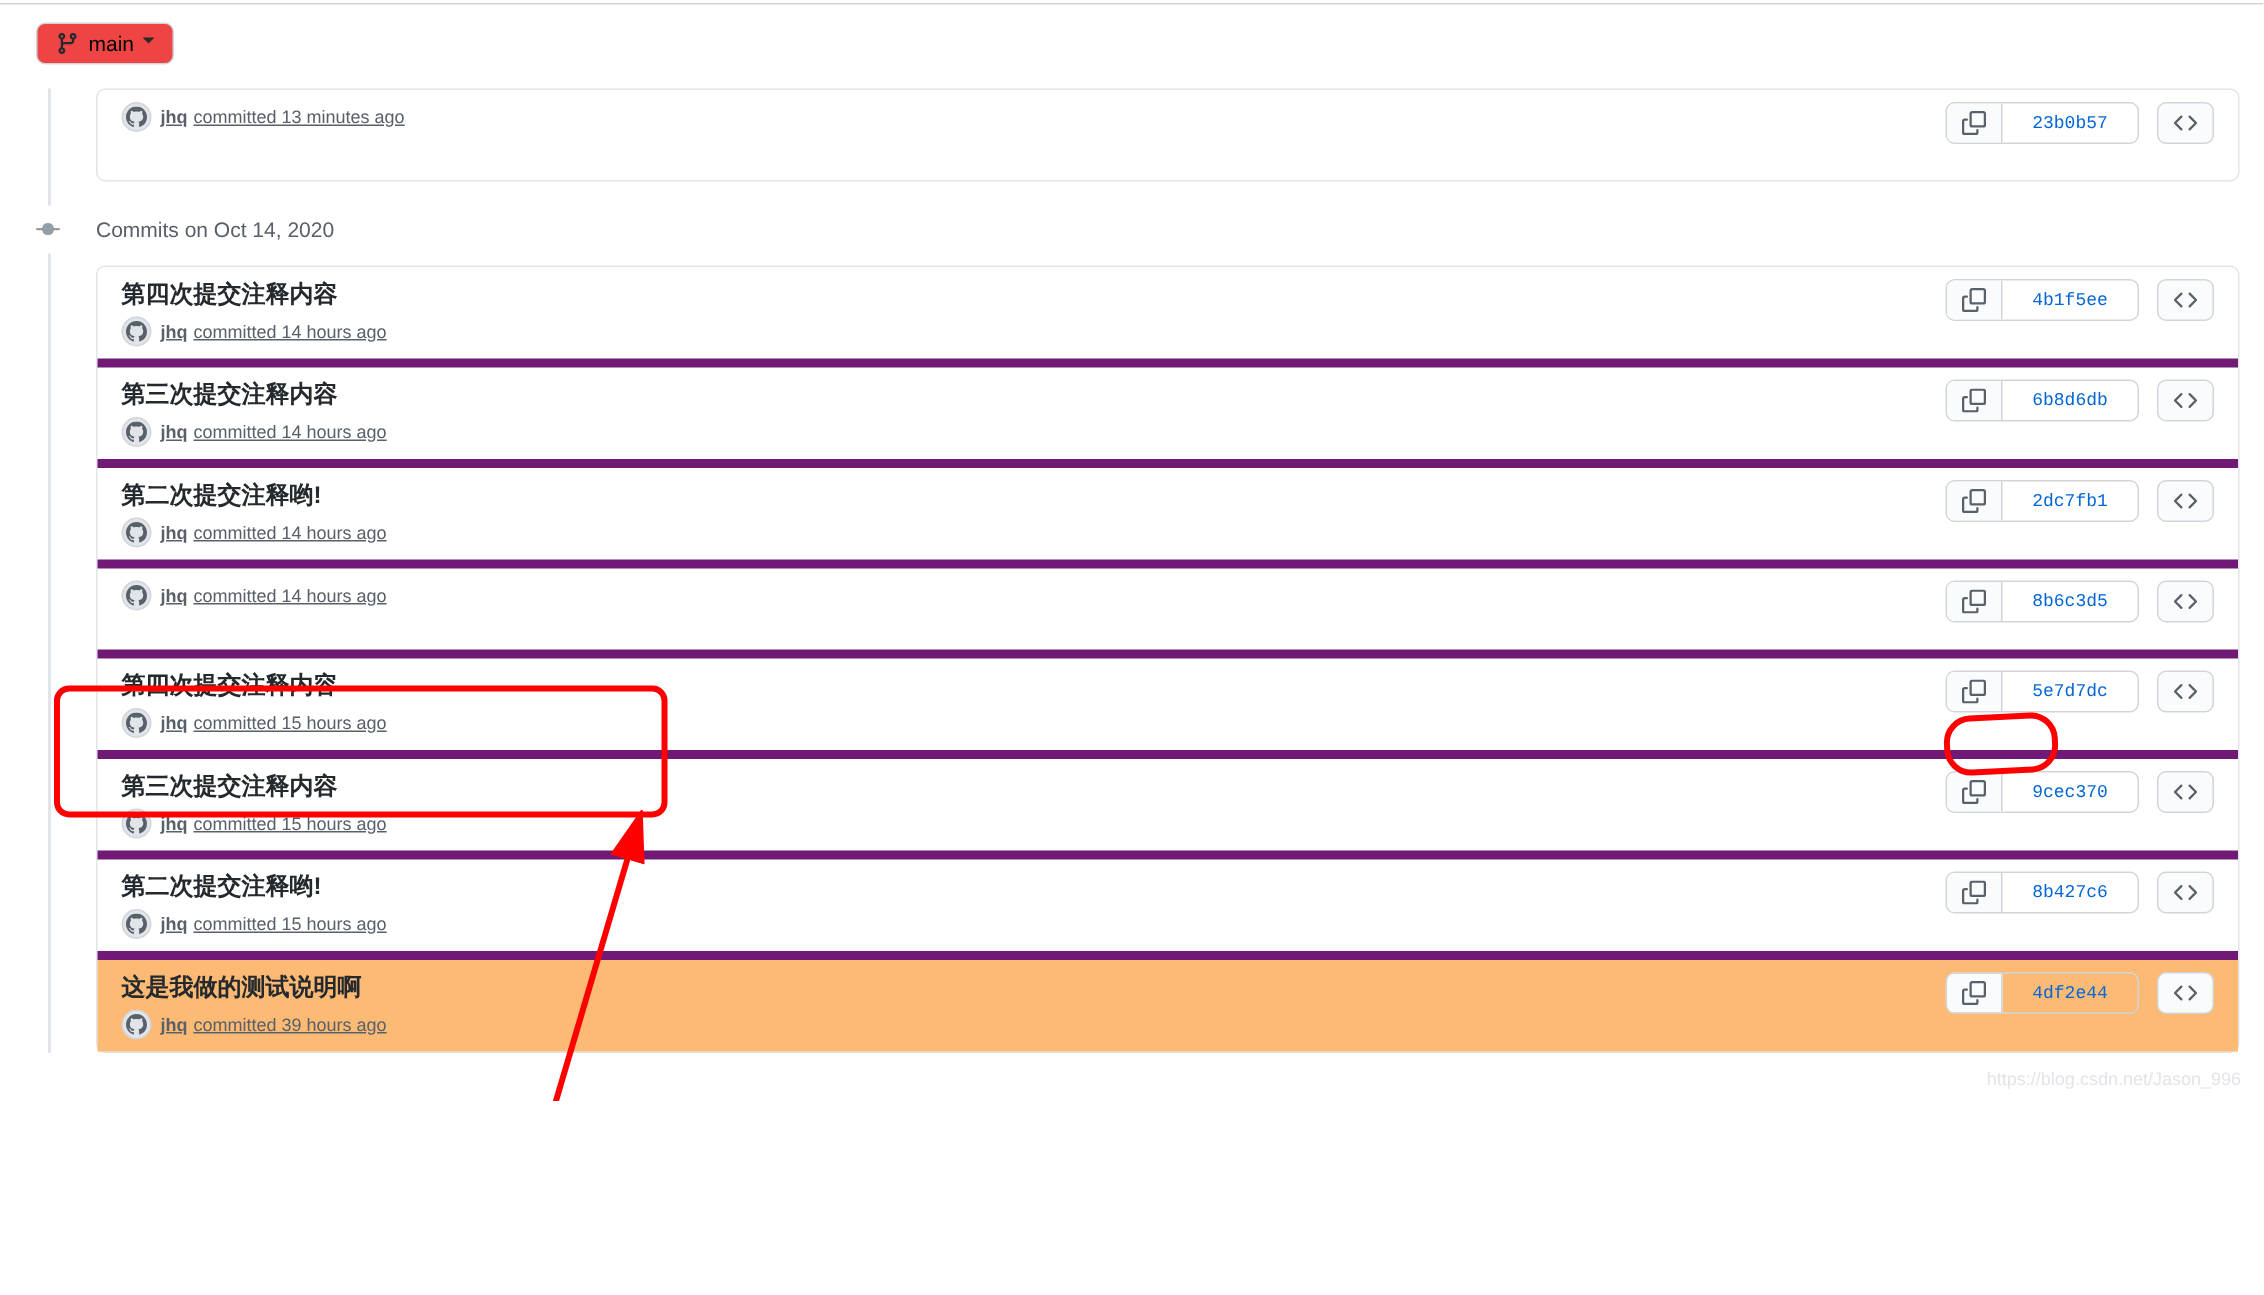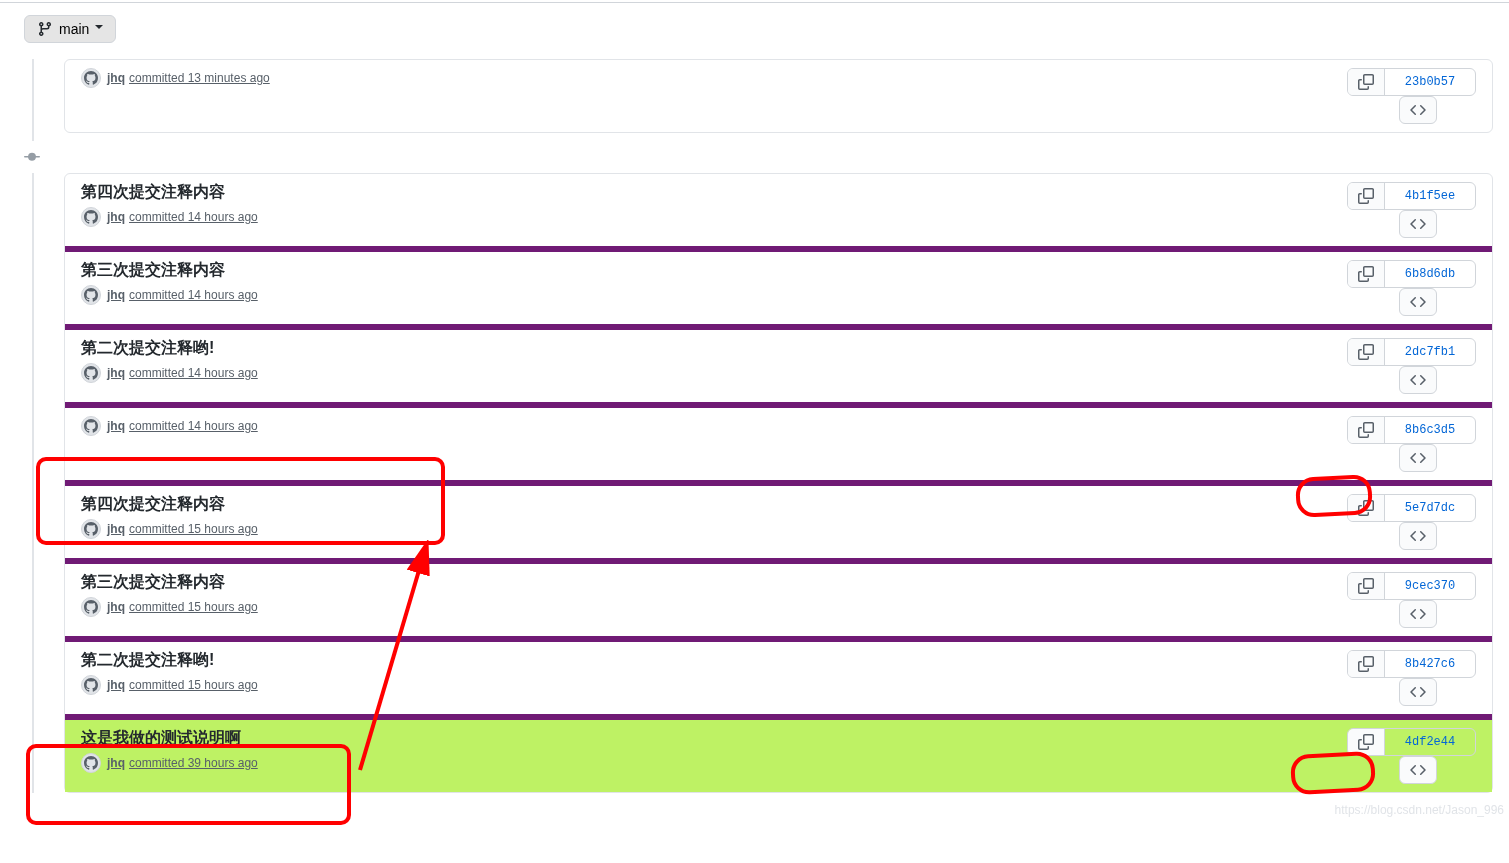--- a/index.html
+++ b/index.html
@@ -1,45 +1,45 @@
 <!DOCTYPE html>
 <html><head>
 <meta charset="utf-8">
 <style>
 * { margin:0; padding:0; box-sizing:border-box; }
 body { font-family:-apple-system,BlinkMacSystemFont,"Segoe UI",Helvetica,Arial,sans-serif; color:#24292e; background:#fff; font-size:14px; width:1509px; position:relative; }
 .topbar { border-bottom:1px solid #d1d5da; height:3px; }
 .content { padding:12px 16px 16px 24px; }
-.branch-btn { display:inline-flex; align-items:center; border:1px solid #d1d5da; border-radius:6px; padding:5px 12px; font-size:14px; font-weight:500; background:#e5e5e5; cursor:pointer; margin-bottom:16px; }
+.branch-btn { display:inline-flex; align-items:center; border:1px solid #d1d5da; border-radius:6px; padding:5px 12px; font-size:14px; font-weight:500; background:#ef4444; cursor:pointer; margin-bottom:16px; }
 .branch-btn svg { margin-right:6px; }
 .branch-btn .caret { margin-left:6px; font-size:10px; border:4px solid transparent; border-top-color:#24292e; width:0; height:0; display:inline-block; }
 .timeline { position:relative; padding-left:16px; }
 .timeline-line { position:absolute; left:8px; top:0; bottom:0; width:2px; background:#e1e4e8; }
 .group-header { position:relative; margin-bottom:8px; padding:8px 0; }
 .group-header .dot-wrap { position:absolute; left:-24px; top:50%; transform:translateY(-50%); width:32px; height:32px; background:#fff; display:flex; align-items:center; justify-content:center; }
 .group-header h3 { font-size:14px; font-weight:400; color:#586069; margin-left:24px; }
 .commit-list { border:1px solid #e1e4e8; border-radius:6px; margin-left:24px; margin-bottom:16px; overflow:visible; }
 .commit-row { display:flex; align-items:flex-start; padding:8px 16px; border-bottom:6px solid #701a75; position:relative; min-height:60px; }
 .commit-row:last-child { border-bottom:none; }
-.commit-row.selected-bg { background:#bef264;justify-content:space-between; }
+.commit-row.selected-bg { background:#fdba74;justify-content:space-between; }
 .commit-main { flex:1; min-width:0; }
 .commit-title { font-size:16px; font-weight:600; color:#24292e; margin-bottom:4px; display:flex; align-items:center; }
 .commit-title .link-part { color:#0366d6; font-weight:400; }
 .commit-title .ellips-badge { margin-left:8px; background:#dfe2e5; color:#444d56; font-size:12px; padding:0 5px; border-radius:1px; cursor:pointer; line-height:12px; }
 .commit-meta { display:flex; align-items:center; color:#586069; font-size:12px;text-decoration:underline; }
 .avatar { width:20px; height:20px; border-radius:50%; background:#e1e4e8; display:inline-flex; align-items:center; justify-content:center; margin-right:6px; border:1px solid #d1d5da; }
 .commit-meta .author { color:#586069; font-weight:600; margin-right:4px; }
-.commit-actions { display:flex; align-items:center; margin-left:12px; flex-shrink:0;flex-direction:column; }
+.commit-actions { display:flex; align-items:center; margin-left:12px; flex-shrink:0; }
 .sha-group { display:flex; border:1px solid #d1d5da; border-radius:6px; overflow:hidden; }
 .copy-btn { padding:5px 10px; border-right:1px solid #d1d5da; background:#fafbfc; cursor:pointer; display:flex; align-items:center; }
 .sha-link { padding:5px 18px; font-family:SFMono-Regular,Consolas,"Liberation Mono",Menlo,monospace; font-size:12px; color:#0366d6; cursor:pointer; display:flex; align-items:center; min-width:90px; justify-content:center; }
 .code-btn { margin-left:12px; padding:5px 10px; border:1px solid #d1d5da; border-radius:6px; background:#fafbfc; cursor:pointer; display:flex; align-items:center; }
 .red-box { position:absolute; border:4px solid #ff0000; border-radius:10px; pointer-events:none; z-index:10; }
 .red-circle { position:absolute; border:4px solid #ff0000; border-radius:18px; pointer-events:none; z-index:10; transform:rotate(-3deg); }
-.watermark { position:absolute; right:5px; bottom:8px; color:#e1e4e8; font-size:12px; pointer-events:none; }
+.watermark { position:absolute; right:15px; bottom:8px; color:#e1e4e8; font-size:12px; pointer-events:none; }
 svg.arrow { position:absolute; pointer-events:none; z-index:9; }
 </style>
 </head>
 <body>
 
 <div class="topbar"></div>
 <div class="content">
   <button class="branch-btn">
     <svg width="16" height="16" viewBox="0 0 16 16" fill="#24292e">
         <path d="M11.75 2.5a.75.75 0 100 1.5.75.75 0 000-1.5zM9.5 3.25a2.25 2.25 0 113 2.122V6A2.5 2.5 0 0110 8.5H6A1 1 0 005 9.5v1.128a2.251 2.251 0 11-1.5 0V5.372a2.25 2.25 0 111.5 0v1.836A2.49 2.49 0 016 7h4a1 1 0 001-1v-.628A2.25 2.25 0 019.5 3.25zM4.25 2.5a.75.75 0 100 1.5.75.75 0 000-1.5zm0 9.5a.75.75 0 100 1.5.75.75 0 000-1.5z"></path>
@@ -81,20 +81,21 @@
               </div>
             </div>
           </div>
         </div>
         <div class="group-header">
           <div class="dot-wrap">
             <svg width="16" height="16" viewBox="0 0 16 16" fill="#959da5">
               <path d="M10.5 7.75a2.5 2.5 0 11-5 0 2.5 2.5 0 015 0zm1.43.75a4.002 4.002 0 01-7.86 0H.75a.75.75 0 110-1.5h3.32a4.001 4.001 0 017.86 0h3.32a.75.75 0 110 1.5h-3.32z"></path>
             </svg>
           </div>
+          <h3>Commits on Oct 14, 2020</h3>
         </div>
         <div class="commit-list">
           <div class="commit-row">
             <div class="commit-main">
               <div class="commit-title">
                 <span style="cursor:pointer">第四次提交注释内容</span>
               </div>
               <div class="commit-meta">
                 <span class="avatar">
                   <svg width="14" height="14" viewBox="0 0 16 16" fill="#586069">

